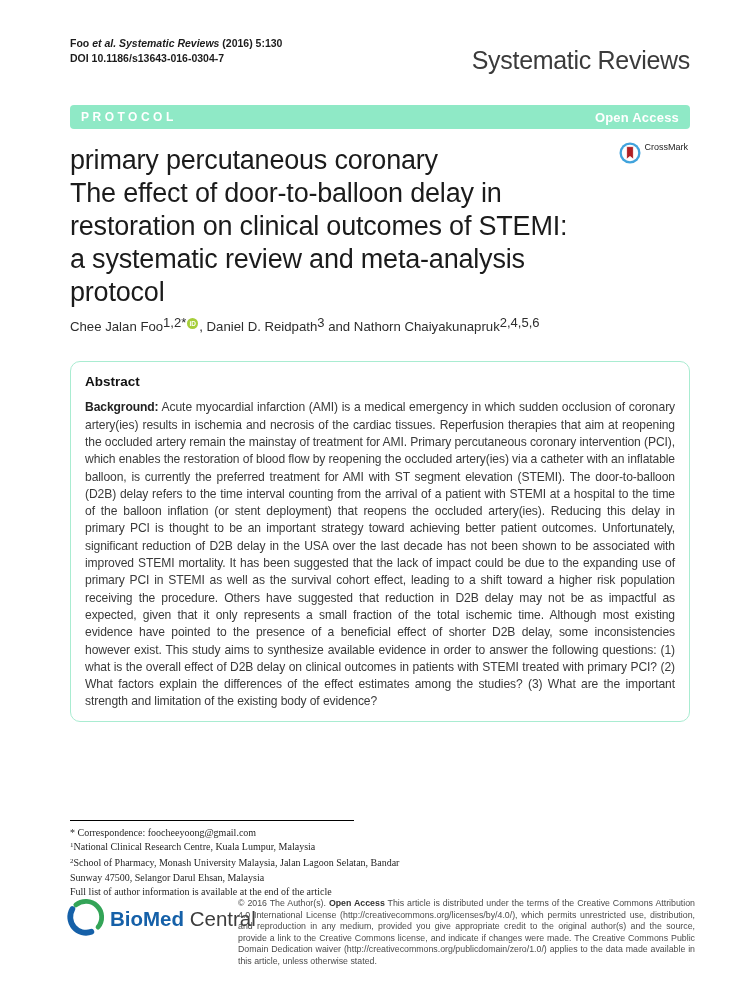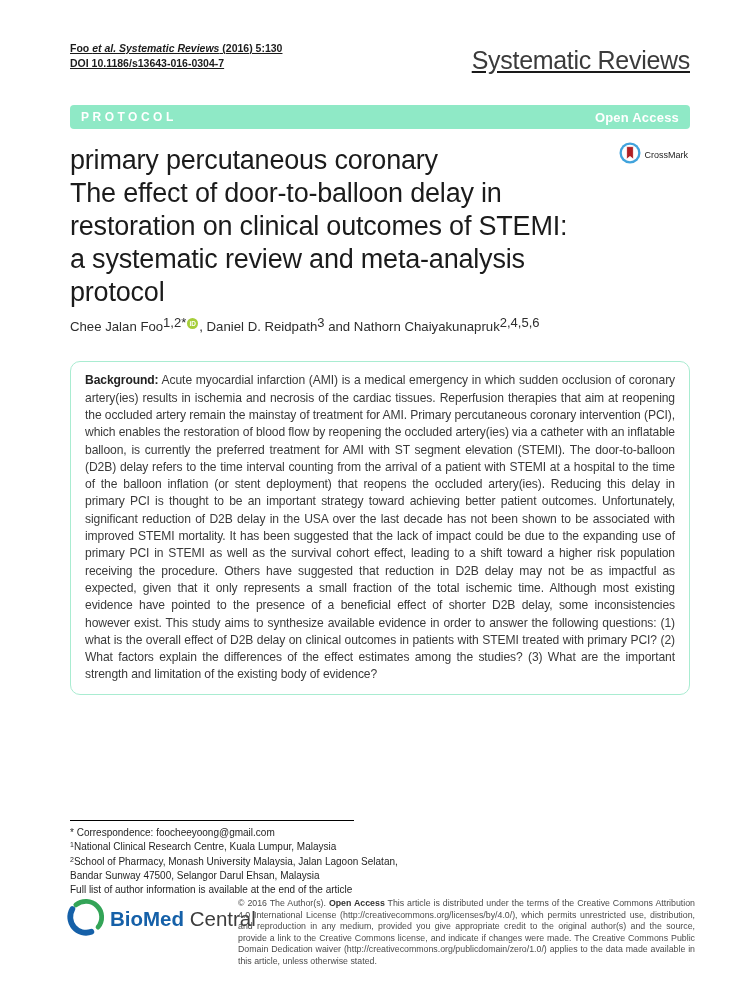--- a/index.html
+++ b/index.html
@@ -2,56 +2,56 @@
 <html><head>
 <meta charset="utf-8">
 <style>
   * { margin:0; padding:0; box-sizing:border-box; }
   html,body { width:753px; height:1000px; background:#fff;
     font-family:"Liberation Sans", sans-serif; color:#1a1a1a; }
   .page { position:relative; width:753px; height:1000px; overflow:hidden; background:#fff; }
   .content { padding:36px 63px 0 70px; }
 
   
-  .hdr { display:flex; justify-content:space-between; align-items:center;text-decoration:underline; }
+  .hdr { display:flex; justify-content:space-between; align-items:flex-start; }
   .cite { font-size:10.5px; font-weight:bold; line-height:14.5px; color:#1c1c1c; }
   .cite .it { font-style:italic; }
   .journal { font-size:25px; font-weight:400; color:#3b3b3b; letter-spacing:-0.3px; margin-top:10px; }
 
   
   .banner { margin-top:30px; height:24px; background:#8fe9c6; border-radius:4px;
     display:flex; justify-content:space-between; align-items:center; padding:0 11px; color:#fff; }
   .banner .type { font-size:12px; font-weight:bold; letter-spacing:3.5px; }
   .banner .access { font-size:13px; font-weight:bold; letter-spacing:0.2px; }
 
   
   .title-wrap { position:relative; margin-top:15px; }
   .title { font-size:27px; line-height:33px; color:#1b1b1b; font-weight:500; letter-spacing:-0.2px; }
   .title div { white-space:nowrap; }
-  .crossmark { position:absolute; top:-2px; right:2px; display:flex; align-items:center; }
+  .crossmark { position:absolute; top:-2px; right:2px; display:flex; align-items:flex-start; }
   .crossmark-label { font-size:9px; color:#222; margin-left:3px; }
 
   
   .authors { margin-top:9px; font-size:13.2px; color:#2d2d2d; }
   .authors .sup { font-size:13px; position:relative; top:-4.5px; }
   .orcid { display:inline-block; width:11px; height:11px; border-radius:50%; background:#a6ce39;
     color:#fff; font-size:6.5px; font-weight:bold; text-align:center; line-height:11px;
     vertical-align:super; margin:0 1px; }
 
   
   .abstract { margin-top:27px; border:1.5px solid #a9ecd1; border-radius:10px; padding:10px 14px 10px; }
   .abstract h2 { font-size:13.5px; font-weight:bold; color:#111; margin:2px 0 10px; }
   .abs-body { font-size:12.1px; line-height:17.3px; text-align:justify; color:#3a3a3a; letter-spacing:-0.1px; }
   .abs-body b { color:#222; }
   .continued { margin-top:2px; font-size:10.3px; color:#4a4a4a; }
 
   
   .footnotes { position:absolute; left:70px; top:820px; width:335px; }
   .footnotes .rule { border-top:1px solid #000; width:284px; margin-bottom:5px; }
-  .fnote { font-size:10px; line-height:13.8px; color:#1f1f1f; }
+  .fnote { font-size:10px; line-height:13.8px; color:#1f1f1f;font-family:Liberation Serif, serif; }
   .fnote .fsup { font-size:7px; position:relative; top:-3px; }
 
   
   .pub-row { position:absolute; left:66px; top:896px; right:58px; display:flex; align-items:flex-start; }
   .logo { display:flex; align-items:center; width:172px; flex:none; }
   .logo-text { font-size:20.5px; margin-left:4px; white-space:nowrap; }
   .logo-text .bm { color:#1560a8; font-weight:bold; }
   .logo-text .ct { color:#3c3c3c; font-weight:400; }
   .license { font-size:8.8px; line-height:11.6px; color:#4b4b4b; text-align:justify; margin-top:2px; }
   .license b { color:#333; }
@@ -93,20 +93,21 @@
         </span>
         <span class="crossmark-label">CrossMark</span>
       </div>
     </div>
 
     <div class="authors">
       <span><span>Chee Jalan Foo</span><span class="sup">1,2*</span></span><span class="orcid">iD</span><span><span>, </span><span>Daniel D. Reidpath</span><span class="sup">3</span></span><span><span> and </span><span>Nathorn Chaiyakunapruk</span><span class="sup">2,4,5,6</span></span>
     </div>
 
     <div class="abstract">
+      <h2>Abstract</h2>
       <p class="abs-body"><b>Background:</b><span> Acute myocardial infarction (AMI) is a medical emergency in which sudden occlusion of coronary artery(ies) results in ischemia and necrosis of the cardiac tissues. Reperfusion therapies that aim at reopening the occluded artery remain the mainstay of treatment for AMI. Primary percutaneous coronary intervention (PCI), which enables the restoration of blood flow by reopening the occluded artery(ies) via a catheter with an inflatable balloon, is currently the preferred treatment for AMI with ST segment elevation (STEMI). The door-to-balloon (D2B) delay refers to the time interval counting from the arrival of a patient with STEMI at a hospital to the time of the balloon inflation (or stent deployment) that reopens the occluded artery(ies). Reducing this delay in primary PCI is thought to be an important strategy toward achieving better patient outcomes. Unfortunately, significant reduction of D2B delay in the USA over the last decade has not been shown to be associated with improved STEMI mortality. It has been suggested that the lack of impact could be due to the expanding use of primary PCI in STEMI as well as the survival cohort effect, leading to a shift toward a higher risk population receiving the procedure. Others have suggested that reduction in D2B delay may not be as impactful as expected, given that it only represents a small fraction of the total ischemic time. Although most existing evidence have pointed to the presence of a beneficial effect of shorter D2B delay, some inconsistencies however exist. This study aims to synthesize available evidence in order to answer the following questions: (1) what is the overall effect of D2B delay on clinical outcomes in patients with STEMI treated with primary PCI? (2) What factors explain the differences of the effect estimates among the studies? (3) What are the important strength and limitation of the existing body of evidence?</span></p>
     </div>
 
   </div>
 
   <div class="footnotes">
     <div class="rule"></div>
     <div class="fnote">* Correspondence: foocheeyoong@gmail.com</div>
     <div class="fnote"><span class="fsup">1</span><span>National Clinical Research Centre, Kuala Lumpur, Malaysia</span></div>
     <div class="fnote"><span class="fsup">2</span><span>School of Pharmacy, Monash University Malaysia, Jalan Lagoon Selatan, Bandar Sunway 47500, Selangor Darul Ehsan, Malaysia</span></div>

